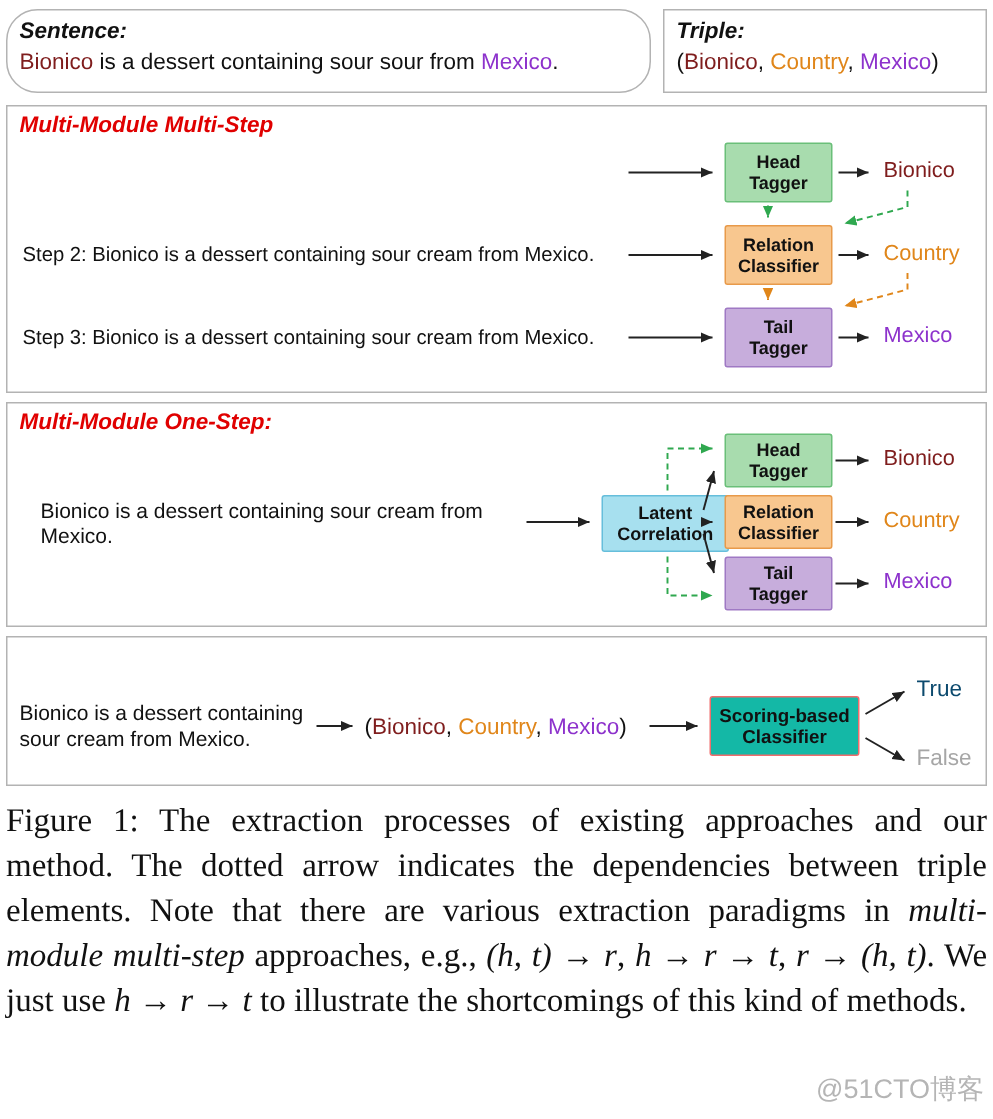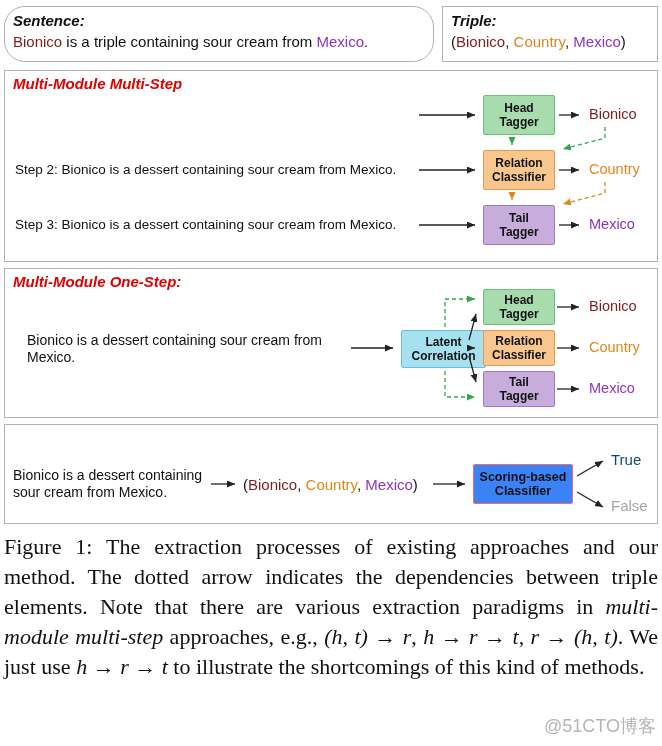--- a/index.html
+++ b/index.html
@@ -14,21 +14,21 @@
   .c-true{color:#0c4a6e;text-align:right;}
   .c-false{color:#a6a6a6;}
   .step-text{position:absolute;font-size:13.5px;white-space:nowrap;}
   .out{position:absolute;font-size:14.5px;white-space:nowrap;}
   .mod{position:absolute;display:flex;flex-direction:column;align-items:center;justify-content:center;
        font-weight:bold;font-size:12px;line-height:14px;text-align:center;border-radius:2px;box-sizing:border-box;}
   .mod-head{background:#a8dcae;border:1px solid #6abf79;}
   .mod-rel{background:#f8c78f;border:1px solid #e89a4a;}
   .mod-tail{background:#c7addc;border:1px solid #9f79c4;}
   .mod-latent{background:#a7e0ef;border:1px solid #66bedb;}
-  .mod-score{background:#3b82f6;border:1px solid #f06c6c;font-size:12.5px;}
+  .mod-score{background:#14b8a6;border:1px solid #f06c6c;font-size:12.5px;}
   .arrows{position:absolute;left:0;top:0;pointer-events:none;}
   .input-block{position:absolute;font-size:14px;line-height:17px;}
   .caption{position:absolute;left:4px;top:532px;width:654px;font-family:"Liberation Serif",serif;
            font-size:22px;line-height:30px;text-align:justify;color:#111;}
   .cap-it{font-style:italic;}
   .watermark{position:absolute;right:6px;top:714px;font-size:18px;color:#b5b5b5;white-space:nowrap;}
 </style>
 </head>
 <body>
 
@@ -43,21 +43,21 @@
         <path d="M0,0 L8,3.5 L0,7 z" fill="#2fa84f"></path>
       </marker>
       <marker id="ao" markerWidth="9" markerHeight="8" refX="8" refY="3.5" orient="auto" markerUnits="userSpaceOnUse">
         <path d="M0,0 L8,3.5 L0,7 z" fill="#e0861a"></path>
       </marker>
     </defs>
   </svg>
 
   <div class="panel" style="left:4px;top:6px;width:430px;height:56px;padding:5px 8px;border-radius:21px;">
     <div class="panel-label">Sentence:</div>
-    <div class="line15"><span class="c-green">Bionico</span><span> is a triple containing sour cream from </span><span class="c-purple">Mexico</span><span>.</span></div>
+    <div class="line15"><span class="c-green">Bionico</span><span> is a dessert containing sour sour from </span><span class="c-purple">Mexico</span><span>.</span></div>
   </div>
 
   <div class="panel" style="left:442px;top:6px;width:216px;height:56px;padding:5px 8px;">
     <div class="panel-label">Triple:</div>
     <div class="line15"><span>(</span><span class="c-green">Bionico</span><span>, </span><span class="c-orange">Country</span><span>, </span><span class="c-purple">Mexico</span><span>)</span></div>
   </div>
 
   <div class="panel" style="left:4px;top:70px;width:654px;height:192px;">
     <div class="panel-title">Multi-Module Multi-Step</div>
 

